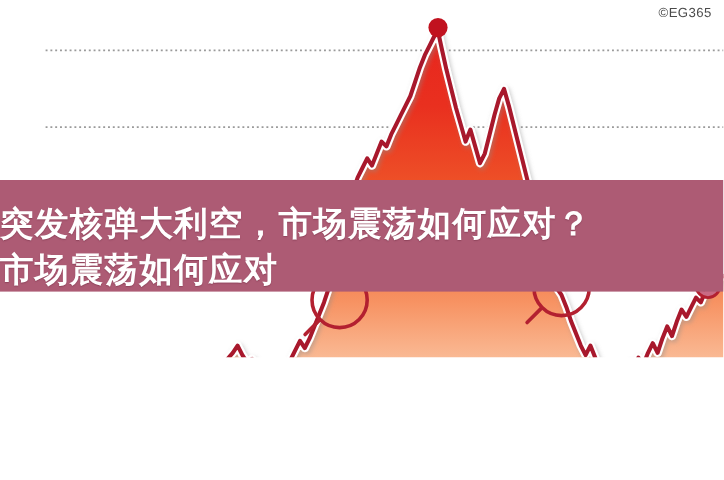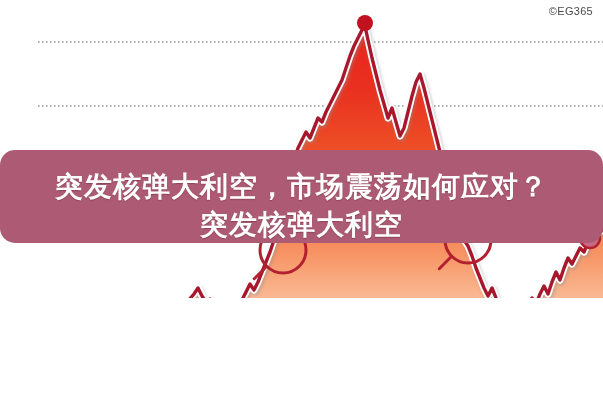--- a/index.html
+++ b/index.html
@@ -51,25 +51,23 @@
   
   #title-band {
     position: absolute;
     left: 0;
     top: 150px;
     width: 603px;
     height: 93px;
     background: #ad5b74;
     display: flex;
     flex-direction: column;
-    align-items: center;
     justify-content: center;
     box-sizing: border-box;
     padding-top: 18px;
-    border-radius: 15px;
   }
   .title-line {
     color: #ffffff;
     font-weight: bold;
     font-size: 28px;
     line-height: 38px;
     letter-spacing: 1px;
     white-space: nowrap;
     font-family: "DejaVu Sans", "Liberation Sans", sans-serif;
     text-shadow: 0 1px 1px rgba(90,25,45,0.35);
@@ -125,17 +123,17 @@
           <circle cx="468" cy="240" r="23" fill="none" stroke="#b32030" stroke-width="3"></circle>
           <line x1="451.44" y1="256.56" x2="439.25" y2="268.75" stroke="#b32030" stroke-width="3" stroke-linecap="round"></line>
         </g>
     </svg>
   </div>
 
   <div class="wm-top">©EG365</div>
 
   <div id="title-band">
     <div class="title-line l1">突发核弹大利空，市场震荡如何应对？</div>
-    <div class="title-line l2">突发核弹大利空</div>
+    <div class="title-line l2">市场震荡如何应对</div>
   </div>
 
 
 </div>
 
 </body></html>

